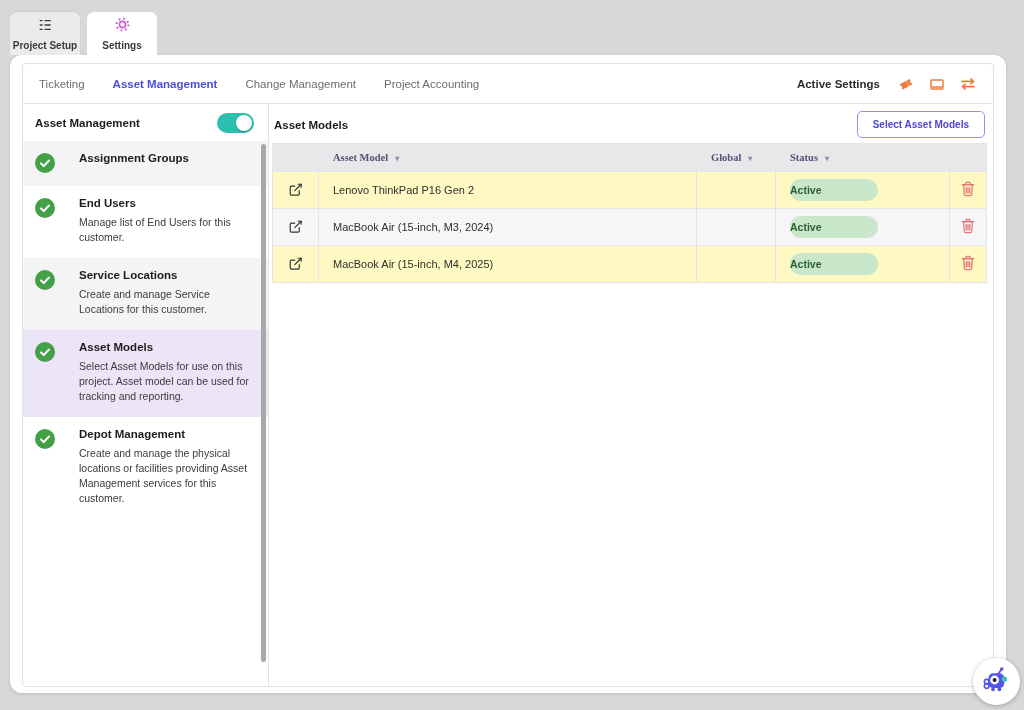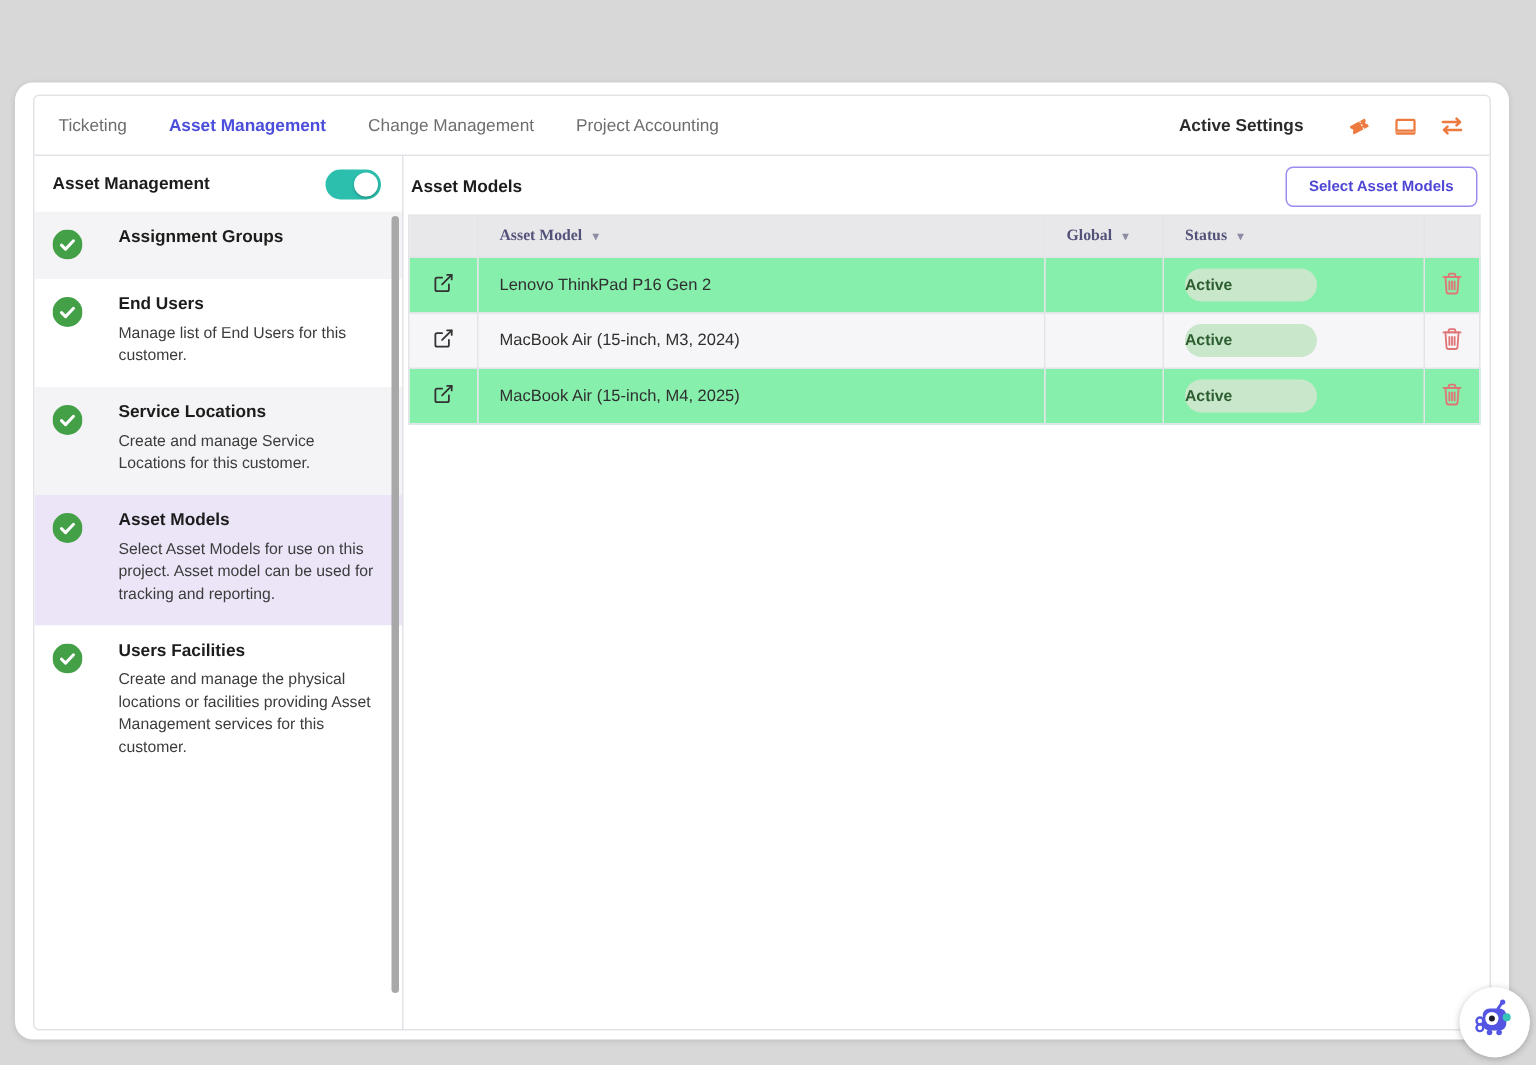--- a/index.html
+++ b/index.html
@@ -37,21 +37,21 @@
   }
 
   
   .tabbar {
     height:40px; flex:0 0 40px; border-bottom:1px solid #e3e3e7;
     display:flex; align-items:center; padding:0 16px; gap:28px;
   }
   .itab { font-size:11.5px; color:#6e6e6e; cursor:pointer; white-space:nowrap; }
   .itab.active { color:#4b4edb; font-weight:700; }
   .active-settings { margin-left:auto; display:flex; align-items:center; gap:13px; }
-  .active-settings .as-label { font-size:11.5px; font-weight:600; color:#2b2b2b; margin-right:15px; }
+  .active-settings .as-label { font-size:11.5px; font-weight:600; color:#2b2b2b; margin-right:4px; }
   .as-icon { width:18px; height:18px; display:inline-flex; cursor:pointer; }
 
   
   .content { flex:1; display:flex; min-height:0; }
   .sidebar { width:246px; flex:0 0 246px; border-right:1px solid #e3e3e7; position:relative; overflow:hidden; }
   .sidebar-header {
     height:37px; display:flex; align-items:center; justify-content:space-between;
     padding:0 14px 0 12px; background:#fff;
   }
   .sidebar-title { font-size:11.5px; font-weight:700; color:#1c1c1c; }
@@ -90,21 +90,21 @@
     padding:7px 15px; border-radius:5px; cursor:pointer;
   }
   table { width:100%; border-collapse:collapse; table-layout:fixed; }
   th, td { border:1px solid #e4e4e8; }
   thead th {
     background:#e8e8eb; height:28px; font-size:10.5px; font-weight:700; color:#53537a;
     text-align:left; padding-left:14px; cursor:pointer;font-family:Liberation Serif, serif;
   }
   thead th.sortable::after { content:"▾"; font-size:8px; color:#8c8ca4; margin-left:7px; }
   col.c-edit { width:46px; } col.c-global { width:79px; } col.c-status { width:174px; } col.c-del { width:37px; }
-  tbody td { height:37px; background:#86efac; }
+  tbody td { height:37px; background:#fef9c3; }
   tbody tr.alt td { background:#f6f6f8; }
   td.cell-edit { text-align:center; }
   td.cell-model { font-size:11px; color:#2f2f2f; padding-left:14px; }
   td.cell-status { padding-left:14px; }
   td.cell-del { text-align:center; }
   .icon-btn { background:none; border:none; cursor:pointer; display:inline-flex; align-items:center; justify-content:center; padding:2px; }
   .badge {
     display:inline-block; background:#c9e7ca; color:#2d5e30;
     font-size:10.5px; font-weight:700; padding:5px 0; width:88px; text-align:left;
     border-radius:12px;
@@ -115,20 +115,40 @@
     position:absolute; right:4px; bottom:5px; width:47px; height:47px; border-radius:50%;
     background:#fff; box-shadow:0 1px 5px rgba(0,0,0,.25);
     display:flex; align-items:center; justify-content:center; cursor:pointer; z-index:5;
   }
 </style>
 </head>
 <body>
 
 <div class="stage">
 
+  <div class="top-tabs">
+    <div class="wtab inactive">
+      <span>
+        <svg width="16" height="16" viewBox="0 0 20 20" fill="none" stroke="#3a3a3a" stroke-width="1.7" stroke-linecap="round">
+          <path d="M4 4.5h2.3M4 10h2.3M4 15.5h2.3"></path>
+          <path d="M10 4.5h6.5M10 10h6.5M10 15.5h6.5"></path>
+        </svg>
+      </span>
+      <span class="wtab-label">Project Setup</span>
+    </div>
+    <div class="wtab active">
+      <span>
+        <svg width="17" height="17" viewBox="0 0 20 20" fill="none">
+          <circle cx="10" cy="10" r="3.6" stroke="#cf5fd3" stroke-width="2"></circle>
+          <circle cx="10" cy="10" r="7" stroke="#cf5fd3" stroke-width="2.4" stroke-dasharray="2.1 3.4"></circle>
+        </svg>
+      </span>
+      <span class="wtab-label">Settings</span>
+    </div>
+  </div>
 
   <div class="card">
     <div class="panel">
 
       <div class="tabbar">
         <span class="itab">Ticketing</span>
         <span class="itab active">Asset Management</span>
         <span class="itab">Change Management</span>
         <span class="itab">Project Accounting</span>
 
@@ -224,21 +244,21 @@
             </div>
 
             <div class="side-item">
               <span class="status-icon">
                 <svg width="20" height="20" viewBox="0 0 20 20">
                     <circle cx="10" cy="10" r="10" fill="#43a047"></circle>
                     <path d="M6 10.4l2.7 2.7 5.3-5.6" stroke="#fff" stroke-width="2" fill="none" stroke-linecap="round" stroke-linejoin="round"></path>
                   </svg>
               </span>
               <div class="item-text">
-                <div class="item-title">Users Facilities</div>
+                <div class="item-title">Depot Management</div>
                 <div class="item-desc">Create and manage the physical locations or facilities providing Asset Management services for this customer.</div>
               </div>
             </div>
 
           </div>
           <div class="scroll-thumb"></div>
         </aside>
 
         <section class="main">
           <div class="main-header">

